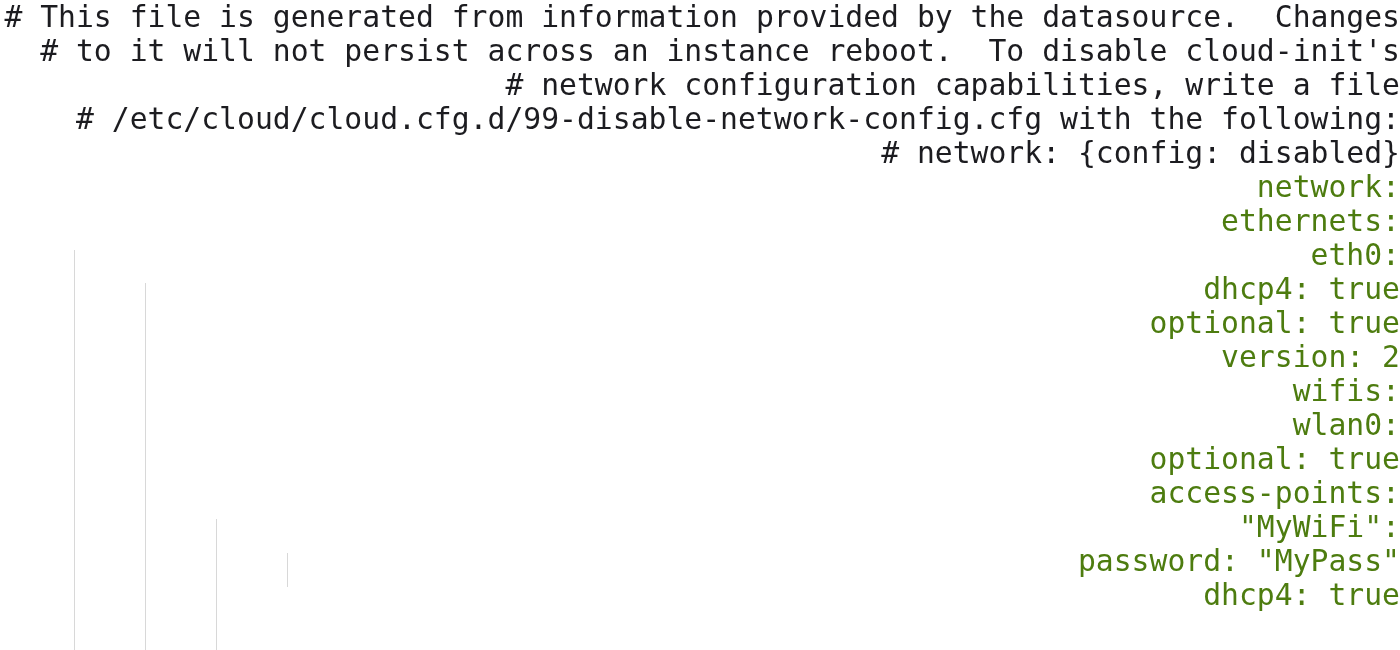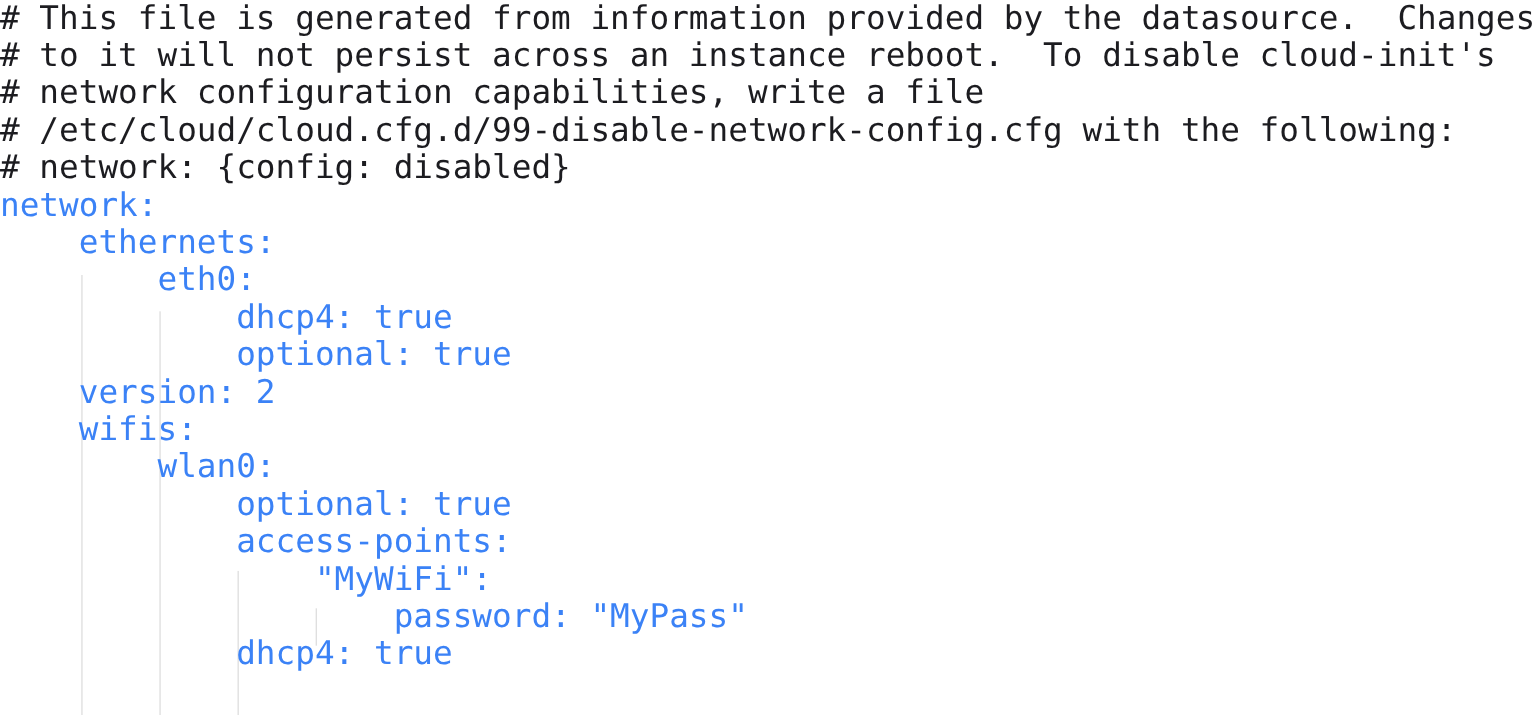--- a/index.html
+++ b/index.html
@@ -13,20 +13,21 @@
     overflow: hidden;
     font-family: "DejaVu Sans Mono", "Liberation Mono", monospace;
   }
 
   #editor {
     position: relative;
     width: 1400px;
     height: 650px;
     background: #ffffff;
     overflow: hidden;
+    text-align: right;
   }
 
   
   #guides {
     position: absolute;
     left: 0;
     top: 0;
     width: 1400px;
     height: 650px;
     pointer-events: none;
@@ -50,21 +51,21 @@
     letter-spacing: 0px;
     color: #16161a;
     white-space: pre;
     -webkit-font-smoothing: antialiased;
   }
   .code-line {
     height: 34px;
     white-space: pre;
     font-size: 29.5px;
     line-height: 34px;
-    color: #3b82f6;
+    color: #4d7c0f;
   }
   .code-line.comment {
     color: #1c1c20;
   }
 </style>
 </head>
 <body>
 
 <div id="editor">
 

